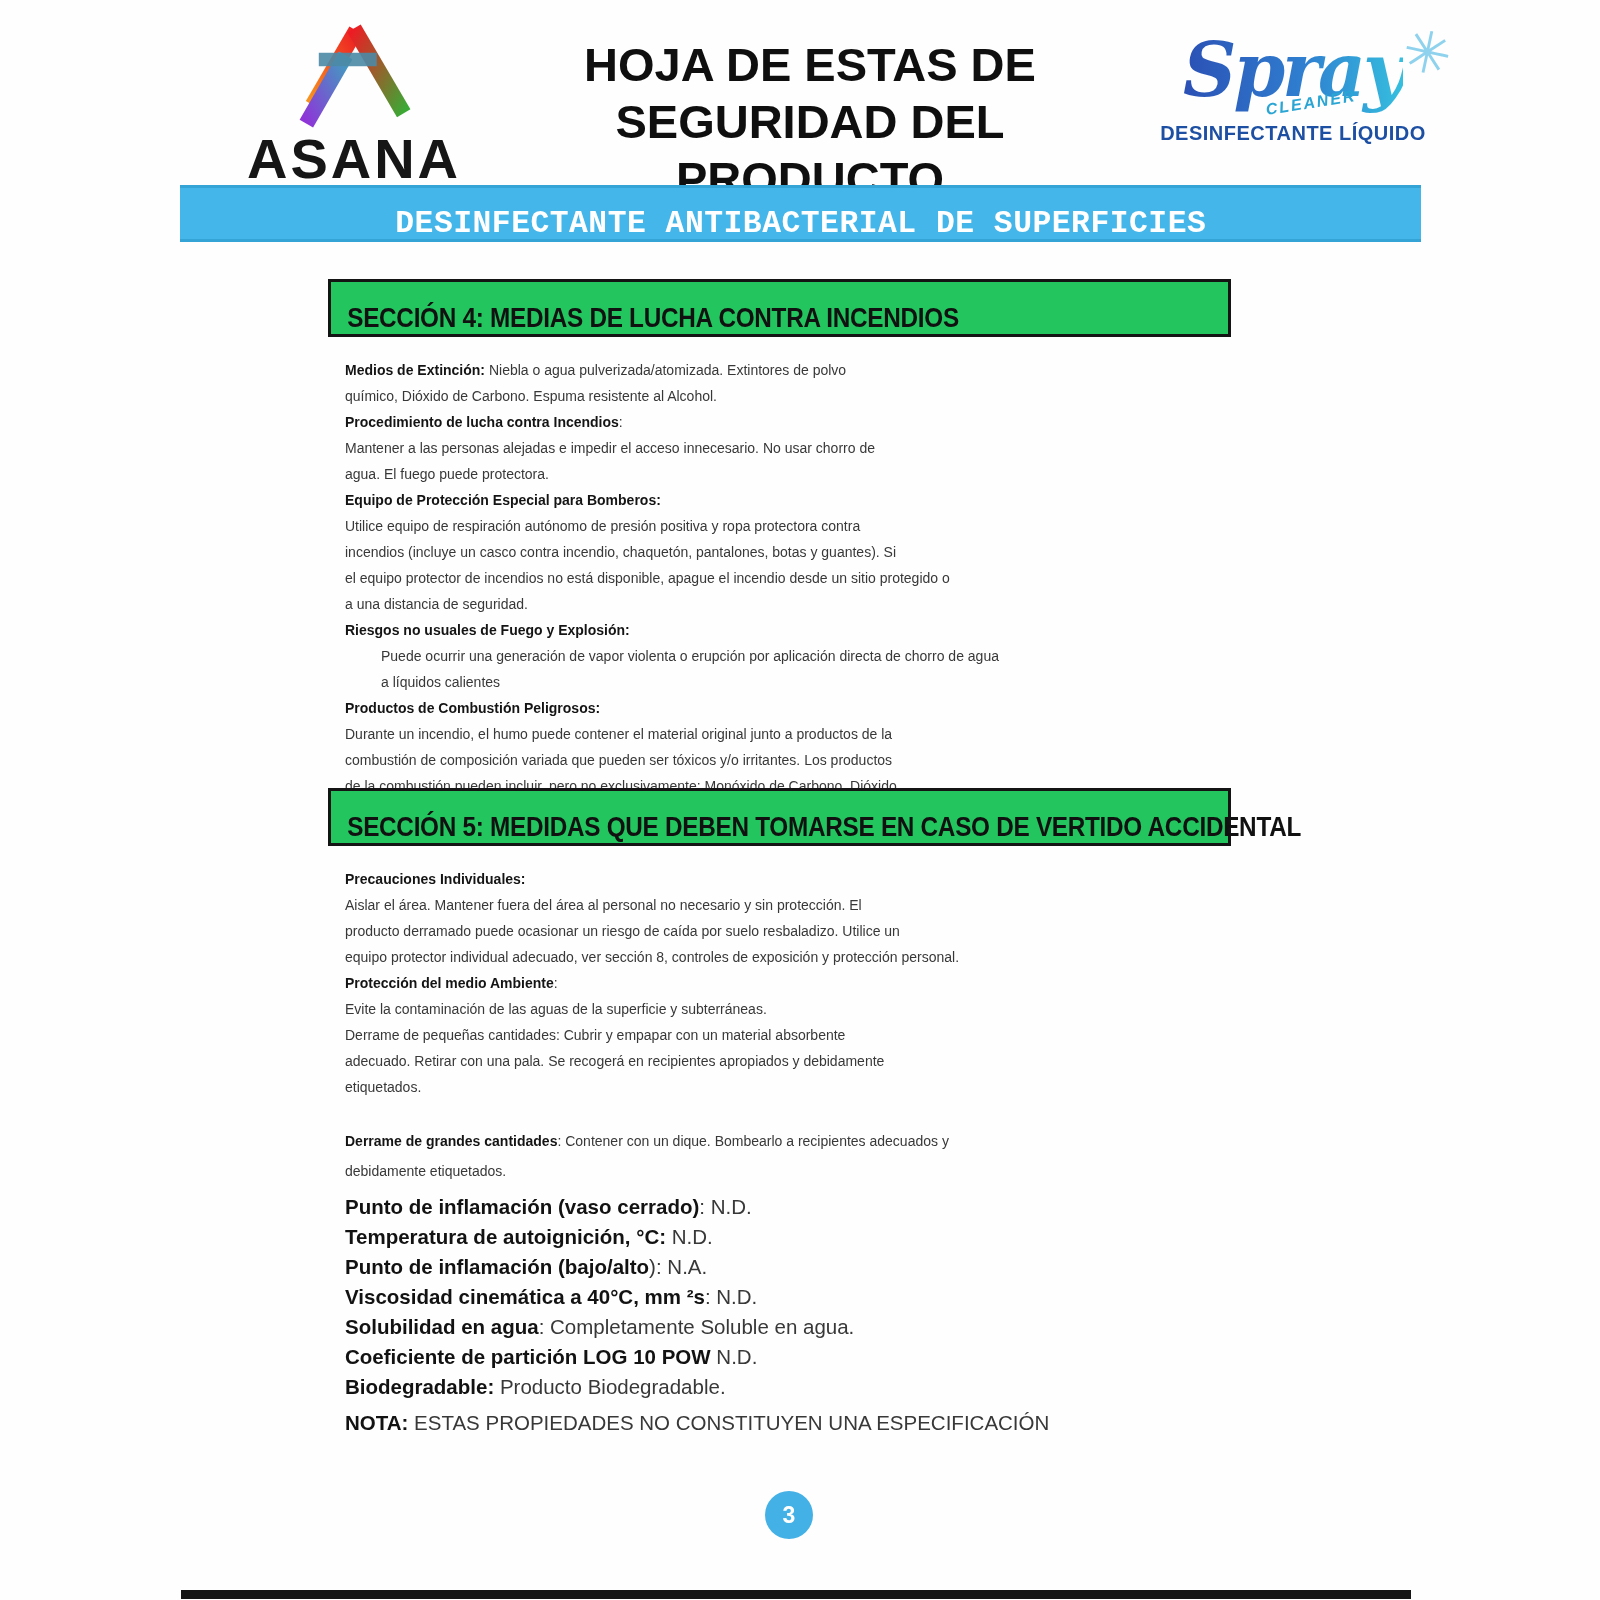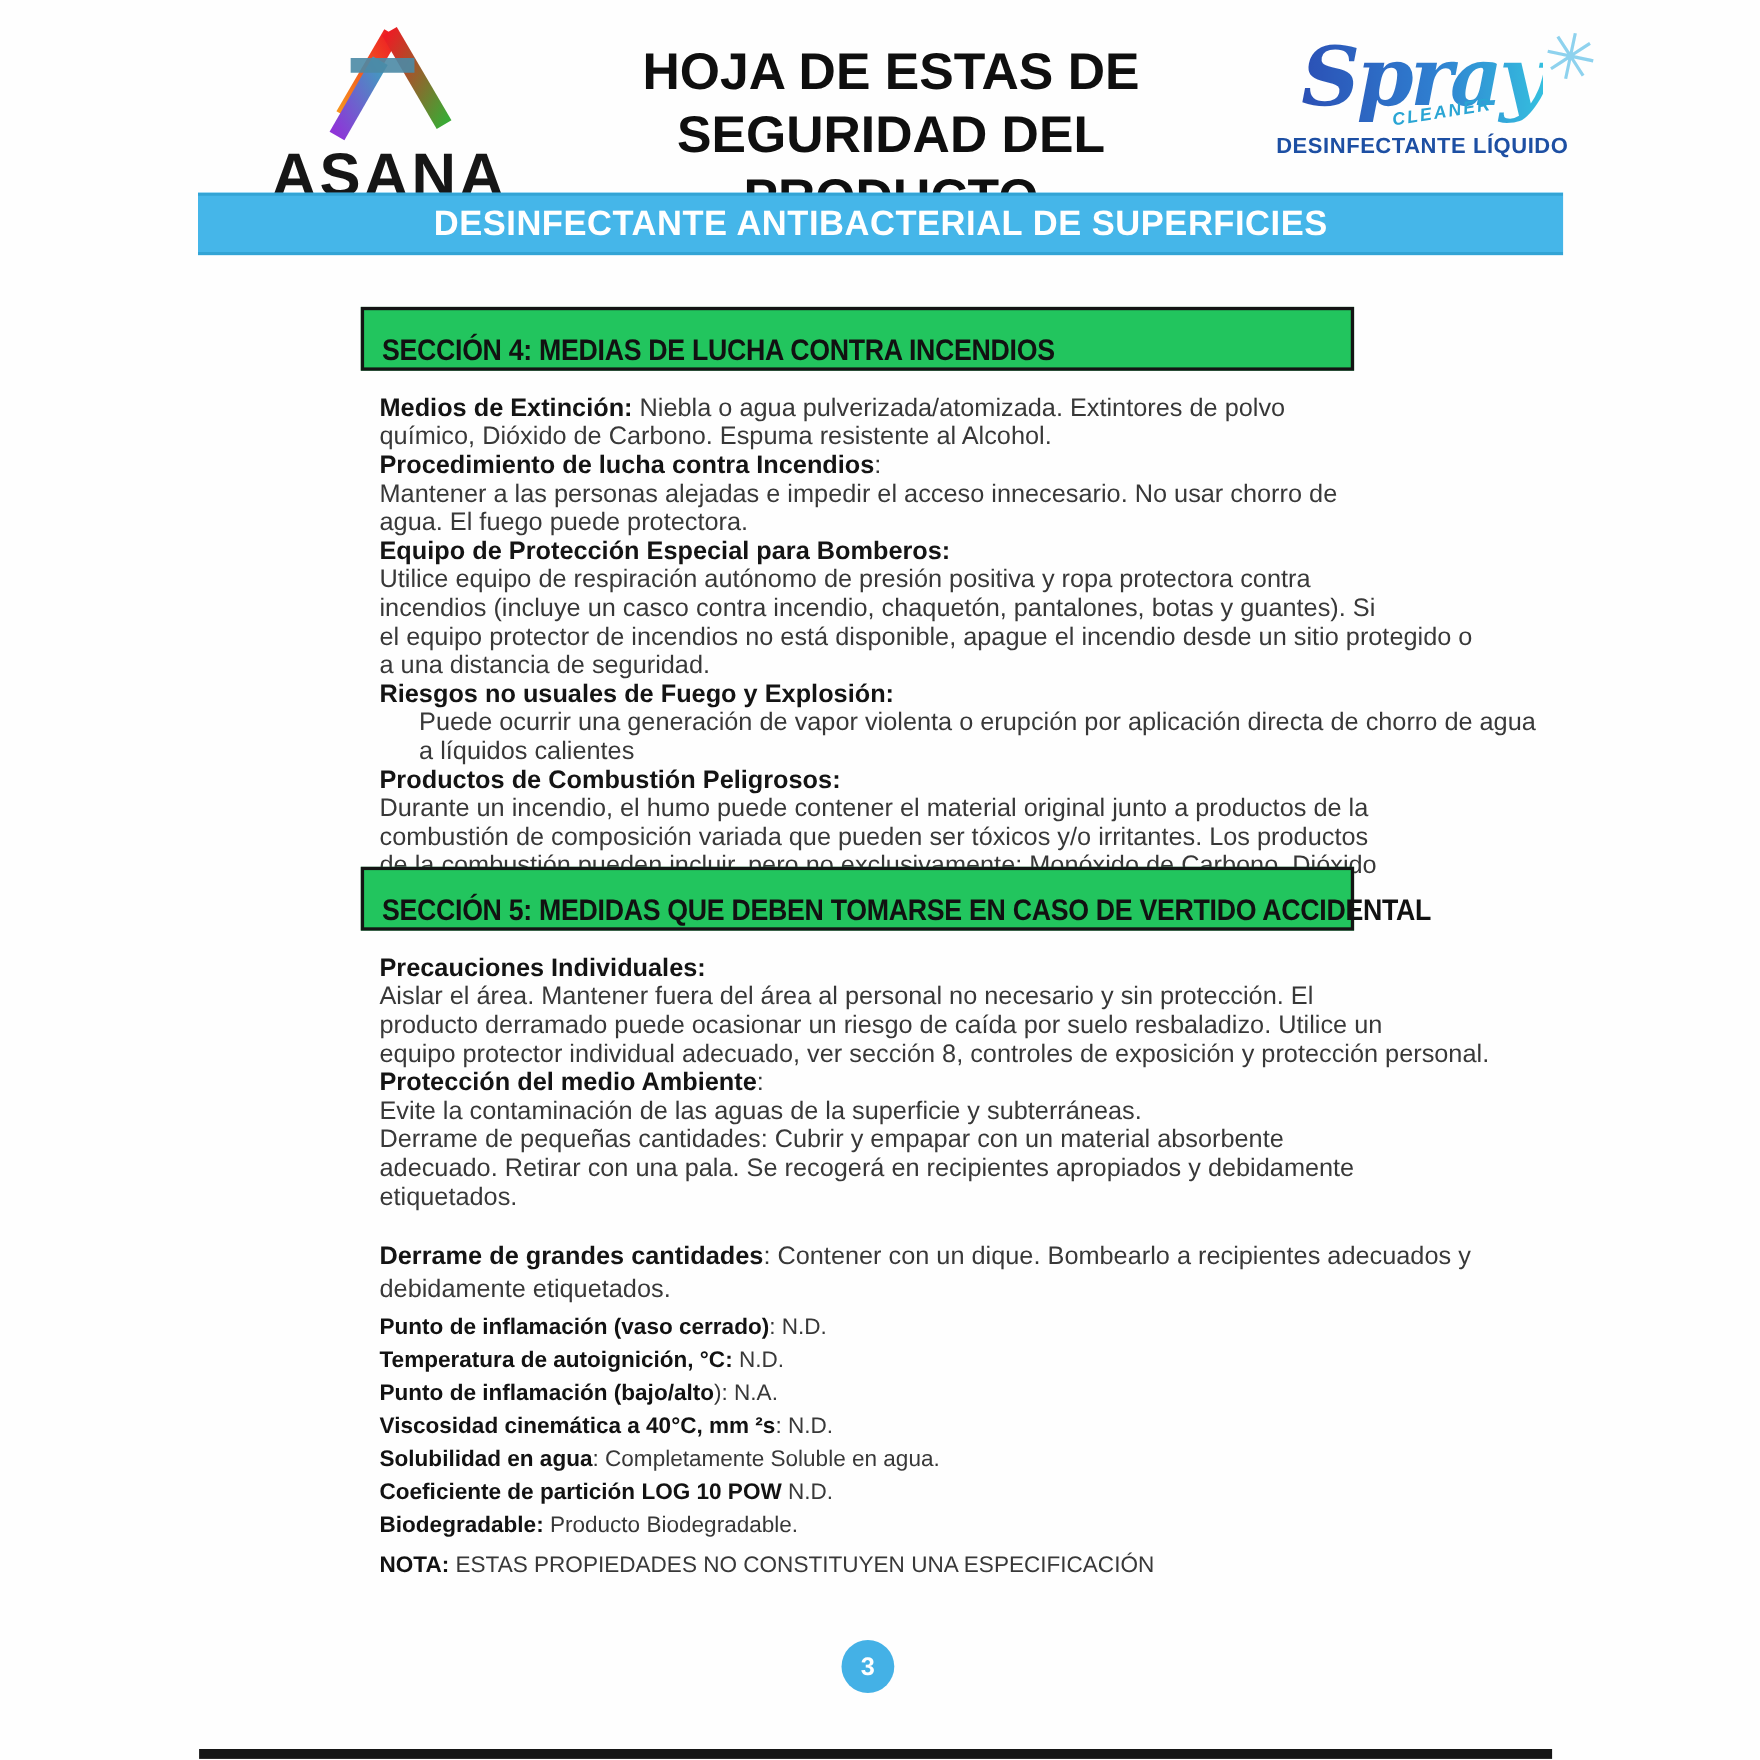--- a/index.html
+++ b/index.html
@@ -26,33 +26,33 @@
     background:linear-gradient(90deg,#2b50b5 0%,#2f7fd0 55%,#35bfdf 100%);
     -webkit-background-clip:text;background-clip:text;color:transparent;
   }
   .spray-sparkle{position:absolute;right:6px;top:2px;font-size:58px;color:#8ed2ee;
     font-style:normal;transform:rotate(12deg);line-height:58px;}
   .spray-cleaner{margin-top:-30px;margin-left:118px;width:130px;
     font-size:16px;font-weight:bold;font-style:italic;color:#2aa5d4;
     letter-spacing:2px;transform:rotate(-9deg);}
   .spray-caption{margin-top:10px;font-size:20px;font-weight:bold;color:#1d4fa3;letter-spacing:0.5px;white-space:nowrap;}
   
-  .banner{position:absolute;left:180px;top:175px;width:1241px;height:57px;
-    display:flex;align-items:center;justify-content:center;
-    box-shadow:inset 0 3px 0 rgba(36,150,196,.55), inset 0 -3px 0 rgba(36,150,196,.55);}
+  .banner{position:absolute;left:180px;top:185px;width:1241px;height:57px;
+    display:flex;align-items:flex-end;justify-content:center;
+    box-shadow:inset 0 3px 0 rgba(36,150,196,.55), inset 0 -3px 0 rgba(36,150,196,.55);font-family:Liberation Mono, monospace;}
   .banner span{color:#fff;font-weight:bold;font-size:32px;letter-spacing:0.5px;transform:scaleX(.98);}
   
   .secbox{position:absolute;left:328px;width:897px;height:52px;background:#22c55e;
     border:3px solid #141414;display:flex;align-items:flex-end;}
   .secbox span{font-size:27px;font-weight:bold;color:#111;padding-left:18px;
     white-space:nowrap;transform:scaleX(.9);transform-origin:left center;letter-spacing:-0.3px;}
   .sec4-box{top:279px;}
   .sec5-box{top:788px;}
   
-  .body{position:absolute;left:345px;width:1090px;font-size:23px;line-height:26px;}
+  .body{position:absolute;left:345px;width:1090px;font-size:14px;line-height:26px;}
   .sec4-body{top:357px;}
   .sec5-body{top:866px;}
   .para{white-space:pre-wrap;margin:0;}
   .para b{color:#141414;}
   .para.indent{padding-left:36px;}
   .para.spaced{margin-top:26px;line-height:30px;}
   
   .props{position:absolute;left:345px;top:1196px;width:1090px;font-size:20.5px;line-height:22px;}
   .props .para{margin-bottom:8px;white-space:pre-wrap;}
   .props .para b{color:#121212;text-align:center;}

